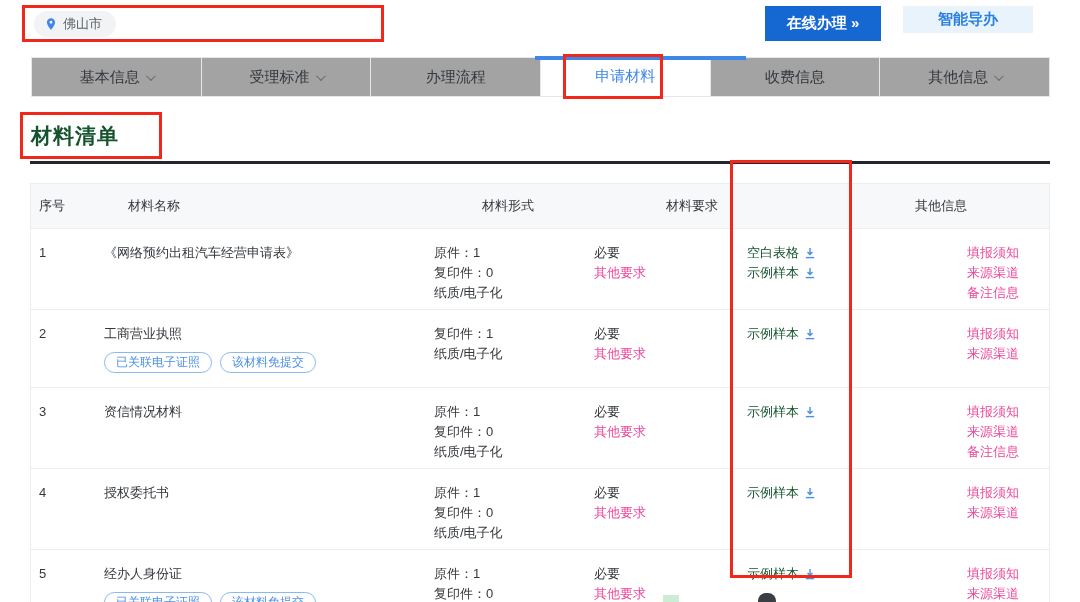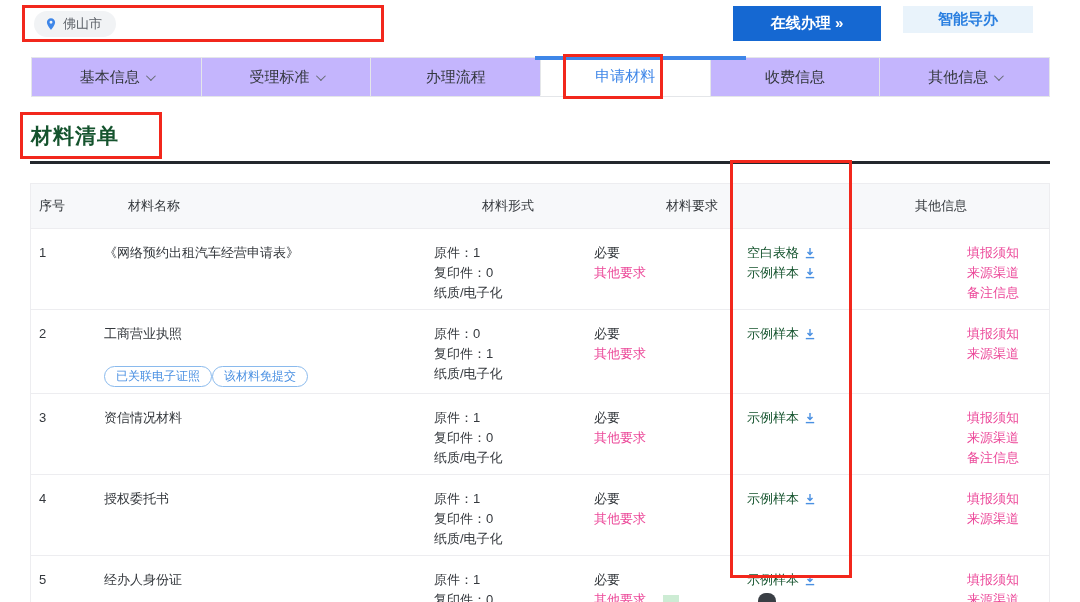--- a/index.html
+++ b/index.html
@@ -4,45 +4,45 @@
 <style>
   * { margin:0; padding:0; box-sizing:border-box; }
   html,body { width:1080px; height:602px; background:#fff; font-family:"Liberation Sans", sans-serif; }
   #page { position:relative; width:1080px; height:602px; overflow:hidden; background:#fff; }
 
   
   .hdr-title-wrap { position:absolute; left:34px; top:11px; display:flex; align-items:center; gap:12px; }
   .page-title { font-size:23px; font-weight:bold; color:#16181c; letter-spacing:1px; }
   .loc-pill { display:inline-flex; align-items:center; gap:5px; background:#f1f3f5; border-radius:14px; padding:4px 14px 4px 10px; font-size:13px; color:#5a5f66; cursor:pointer; }
   .hdr-btns { position:absolute; right:47px; top:6px; display:flex; gap:22px; }
-  .btn-primary { width:148px; height:35px; background:#1568d2; color:#fff; font-size:15px; font-weight:bold; border:none; cursor:pointer; }
+  .btn-primary { width:116px; height:35px; background:#1568d2; color:#fff; font-size:15px; font-weight:bold; border:none; cursor:pointer; }
   .btn-secondary { width:130px; height:27px; background:#e9f3fb; color:#2a7fe0; font-size:15px; font-weight:bold; border:none; cursor:pointer; }
 
   
   .tabbar { position:absolute; left:31px; top:57px; width:1019px; height:40px; display:flex; background:#f5f6f7; border:1px solid #e4e6e9; border-left:none; }
-  .tab { flex:1 1 0; display:flex; align-items:center; justify-content:center; gap:6px; font-size:15px; color:#33373d; border-left:1px solid #e4e6e9; cursor:pointer; background:#c4b5fd; }
+  .tab { flex:1 1 0; display:flex; align-items:center; justify-content:center; gap:6px; font-size:15px; color:#33373d; border-left:1px solid #e4e6e9; cursor:pointer; background:#a3a3a3; }
   .tab.active { background:#fff; color:#3e86e8; border-bottom:1px solid #fff; }
   .chev { width:7px; height:7px; border-right:1.5px solid #666b72; border-bottom:1.5px solid #666b72; transform:rotate(45deg) translateY(-2px); display:inline-block; }
   .tab-indicator { position:absolute; left:535px; top:56px; width:211px; height:4px; background:#3e86e8; }
 
   
   .section-title { position:absolute; left:31px; top:122px; font-size:21px; font-weight:bold; color:#14532d; letter-spacing:1px; }
   .section-rule { position:absolute; left:30px; top:161px; width:1020px; height:3px; background:#23272d; }
 
   
   .mtable { position:absolute; left:30px; top:183px; width:1020px; border:1px solid #ededf0; border-top:none; font-size:13px; color:#34383d; }
   .trow { display:grid; grid-template-columns:65px 330px 160px 153px 162px auto; border-bottom:1px solid #ededf0; }
   .thead { background:#f7f8fa; border-top:1px solid #ededf0;gap:24px; }
   .thead .cell { padding:12px 0 12px 8px; color:#34383d; }
   .cell { padding:14px 0 6px 8px; line-height:20px; }
   .cell.right { text-align:right; padding-right:30px; }
   .body-row { background:#fff; min-height:78px; }
   .link { color:#ec4899; text-decoration:none; cursor:pointer; display:inline-block; }
   .dl-link { display:flex; align-items:center; gap:5px; color:#14532d; cursor:pointer; line-height:20px; }
-  .badges { display:flex; margin-top:22px;text-align:right; }
+  .badges { display:flex; gap:8px; margin-top:8px;text-align:right; }
   .badge { border:1px solid #8abaed; color:#4a90e2; border-radius:999px; padding:1px 11px; font-size:12px; line-height:17px; white-space:nowrap; }
   .stack > * { display:block; }
 
   
   .anno { position:absolute; border:3px solid #f2271c; background:transparent; pointer-events:none; z-index:50; }
   #anno-title { left:22px; top:5px; width:362px; height:37px; }
   #anno-tab { left:563px; top:54px; width:100px; height:45px; }
   #anno-section { left:20px; top:112px; width:142px; height:47px; }
   #anno-dlcol { left:730px; top:160px; width:122px; height:418px; }
 
@@ -148,21 +148,20 @@
     <div class="trow body-row">
       <div class="cell">2</div>
       <div class="cell">
         <span>工商营业执照</span>
         <div class="badges">
           <span class="badge">已关联电子证照</span>
           <span class="badge">该材料免提交</span>
         </div>
       </div>
       <div class="cell stack">
-        <span>原件：0</span>
         <span>复印件：1</span>
         <span>纸质/电子化</span>
       </div>
       <div class="cell stack">
         <span>必要</span>
         <a class="link">其他要求</a>
       </div>
       <div class="cell">
         <span class="dl-link">
           <span>示例样本</span>

